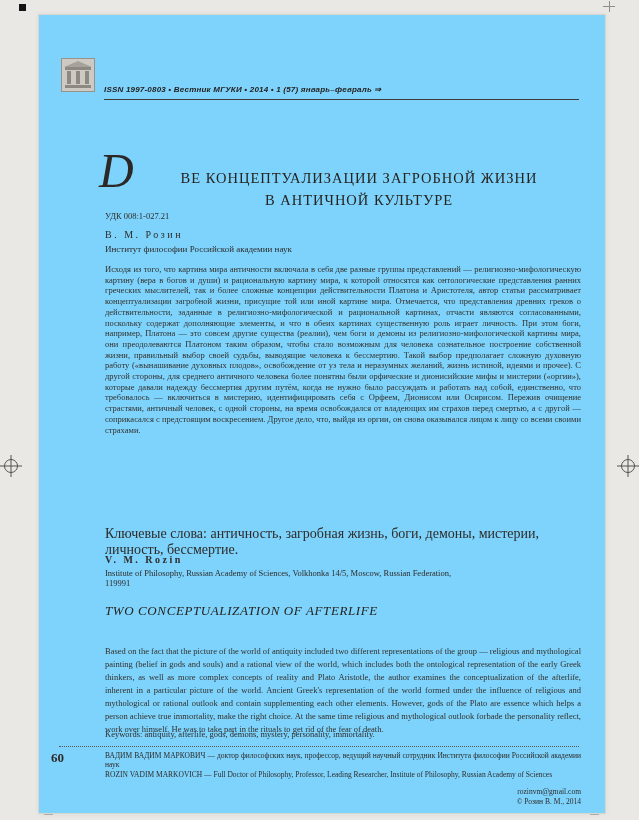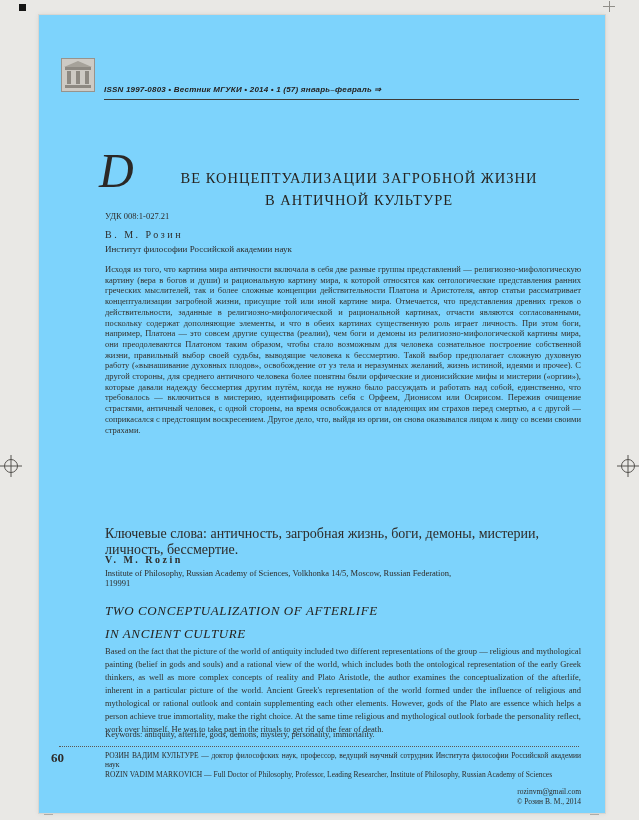--- a/index.html
+++ b/index.html
@@ -141,25 +141,24 @@
   <div class="abs author-ru">В. М. Розин</div>
   <div class="abs affil-ru">Институт философии Российской академии наук</div>
 
   <div class="abs abstract-ru">Исходя из того, что картина мира античности включала в себя две разные группы представлений — религиозно-мифологическую картину (вера в богов и души) и рациональную картину мира, к которой относятся как онтологические представления ранних греческих мыслителей, так и более сложные концепции действительности Платона и Аристотеля, автор статьи рассматривает концептуализации загробной жизни, присущие той или иной картине мира. Отмечается, что представления древних греков о действительности, заданные в религиозно-мифологической и рациональной картинах, отчасти являются согласованными, поскольку содержат дополняющие элементы, и что в обеих картинах существенную роль играет личность. При этом боги, например, Платона — это совсем другие существа (реалии), чем боги и демоны из религиозно-мифологической картины мира, они преодолеваются Платоном таким образом, чтобы стало возможным для человека сознательное построение собственной жизни, правильный выбор своей судьбы, выводящие человека к бессмертию. Такой выбор предполагает сложную духовную работу («вынашивание духовных плодов», освобождение от уз тела и неразумных желаний, жизнь истиной, идеями и прочее). С другой стороны, для среднего античного человека более понятны были орфические и дионисийские мифы и мистерии («оргии»), которые давали надежду бессмертия другим путём, когда не нужно было рассуждать и работать над собой, единственно, что требовалось — включиться в мистерию, идентифицировать себя с Орфеем, Дионисом или Осирисом. Пережив очищение страстями, античный человек, с одной стороны, на время освобождался от владеющих им страхов перед смертью, а с другой — соприкасался с предстоящим воскресением. Другое дело, что, выйдя из оргии, он снова оказывался лицом к лицу со всеми своими страхами.</div>
   <div class="abs keywords-ru">Ключевые слова: античность, загробная жизнь, боги, демоны, мистерии, личность, бессмертие.</div>
 
   <div class="abs author-en">V. M. Rozin</div>
   <div class="abs affil-en">Institute of Philosophy, Russian Academy of Sciences, Volkhonka 14/5, Moscow, Russian Federation, 119991</div>
 
   <div class="abs title-en-line1">TWO CONCEPTUALIZATION OF AFTERLIFE</div>
-  <div class="abs title-en-line2">IN ANCIENT CULTURE</div>
 
   <div class="abs abstract-en">Based on the fact that the picture of the world of antiquity included two different representations of the group — religious and mythological painting (belief in gods and souls) and a rational view of the world, which includes both the ontological representation of the early Greek thinkers, as well as more complex concepts of reality and Plato Aristotle, the author examines the conceptualization of the afterlife, inherent in a particular picture of the world. Ancient Greek's representation of the world formed under the influence of religious and mythological or rational outlook and contain supplementing each other elements. However, gods of the Plato are essence which helps a person achieve true immortality, make the right choice. At the same time religious and mythological outlook forbade the personality reflect, work over himself. He was to take part in the rituals to get rid of the fear of death.</div>
   <div class="abs keywords-en">Keywords: antiquity, afterlife, gods, demons, mystery, personality, immortality.</div>
 
   <div class="abs dotted-rule"></div>
   <div class="abs page-number">60</div>
-  <div class="abs bio-ru">РОЗИН ВАДИМ КУЛЬТУРЕ — доктор философских наук, профессор, ведущий научный сотрудник Института философии Российской академии наук</div>
+  <div class="abs bio-ru">ВАДИМ ВАДИМ МАРКОВИЧ — доктор философских наук, профессор, ведущий научный сотрудник Института философии Российской академии наук</div>
   <div class="abs email">rozinvm@gmail.com</div>
   <div class="abs bio-en">ROZIN VADIM MARKOVICH — Full Doctor of Philosophy, Professor, Leading Researcher, Institute of Philosophy, Russian Academy of Sciences</div>
   <div class="abs copyright">© Розин В. М., 2014</div>
 
 </div>
 
 </body></html>

